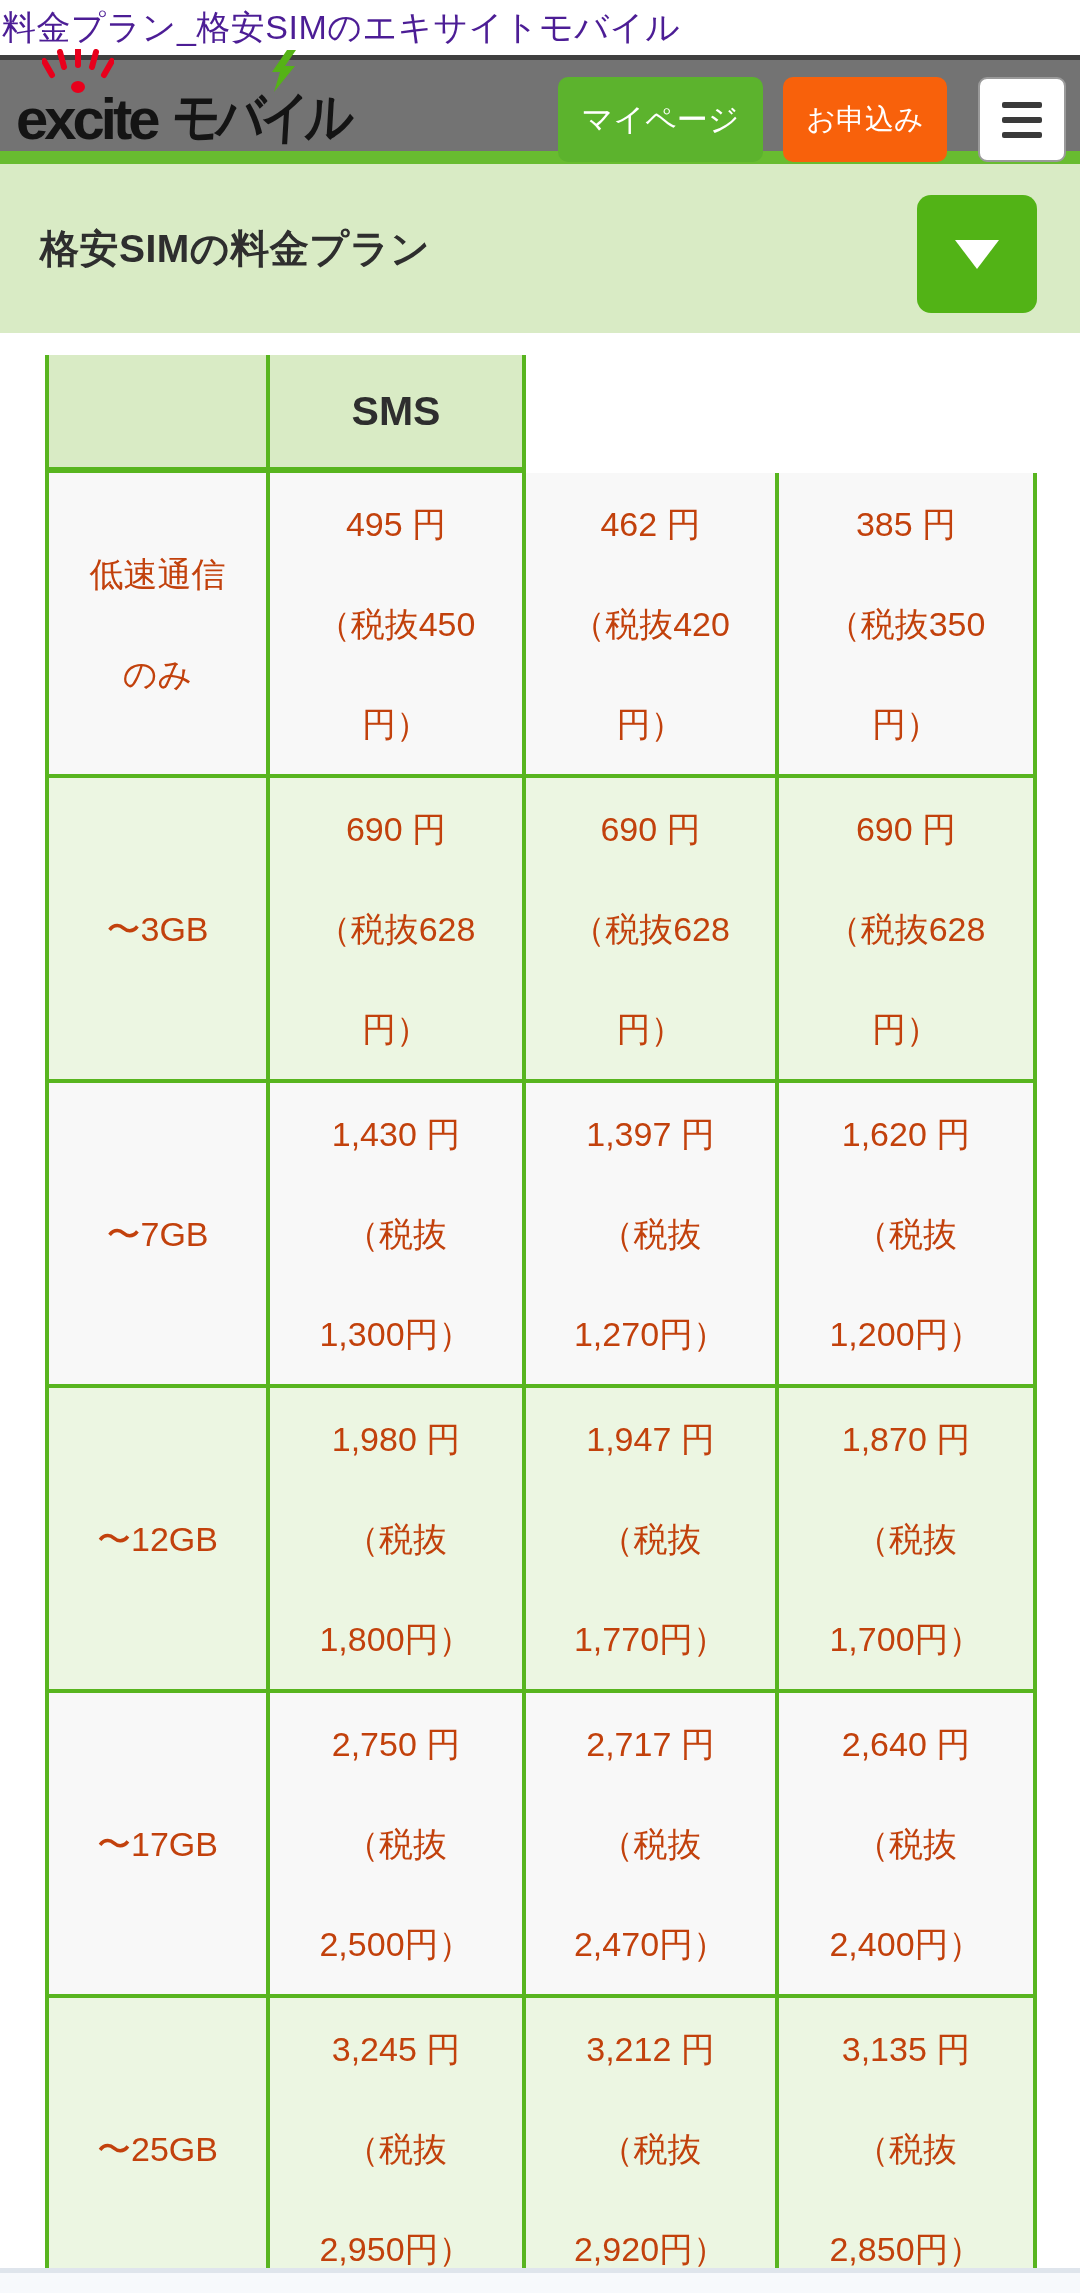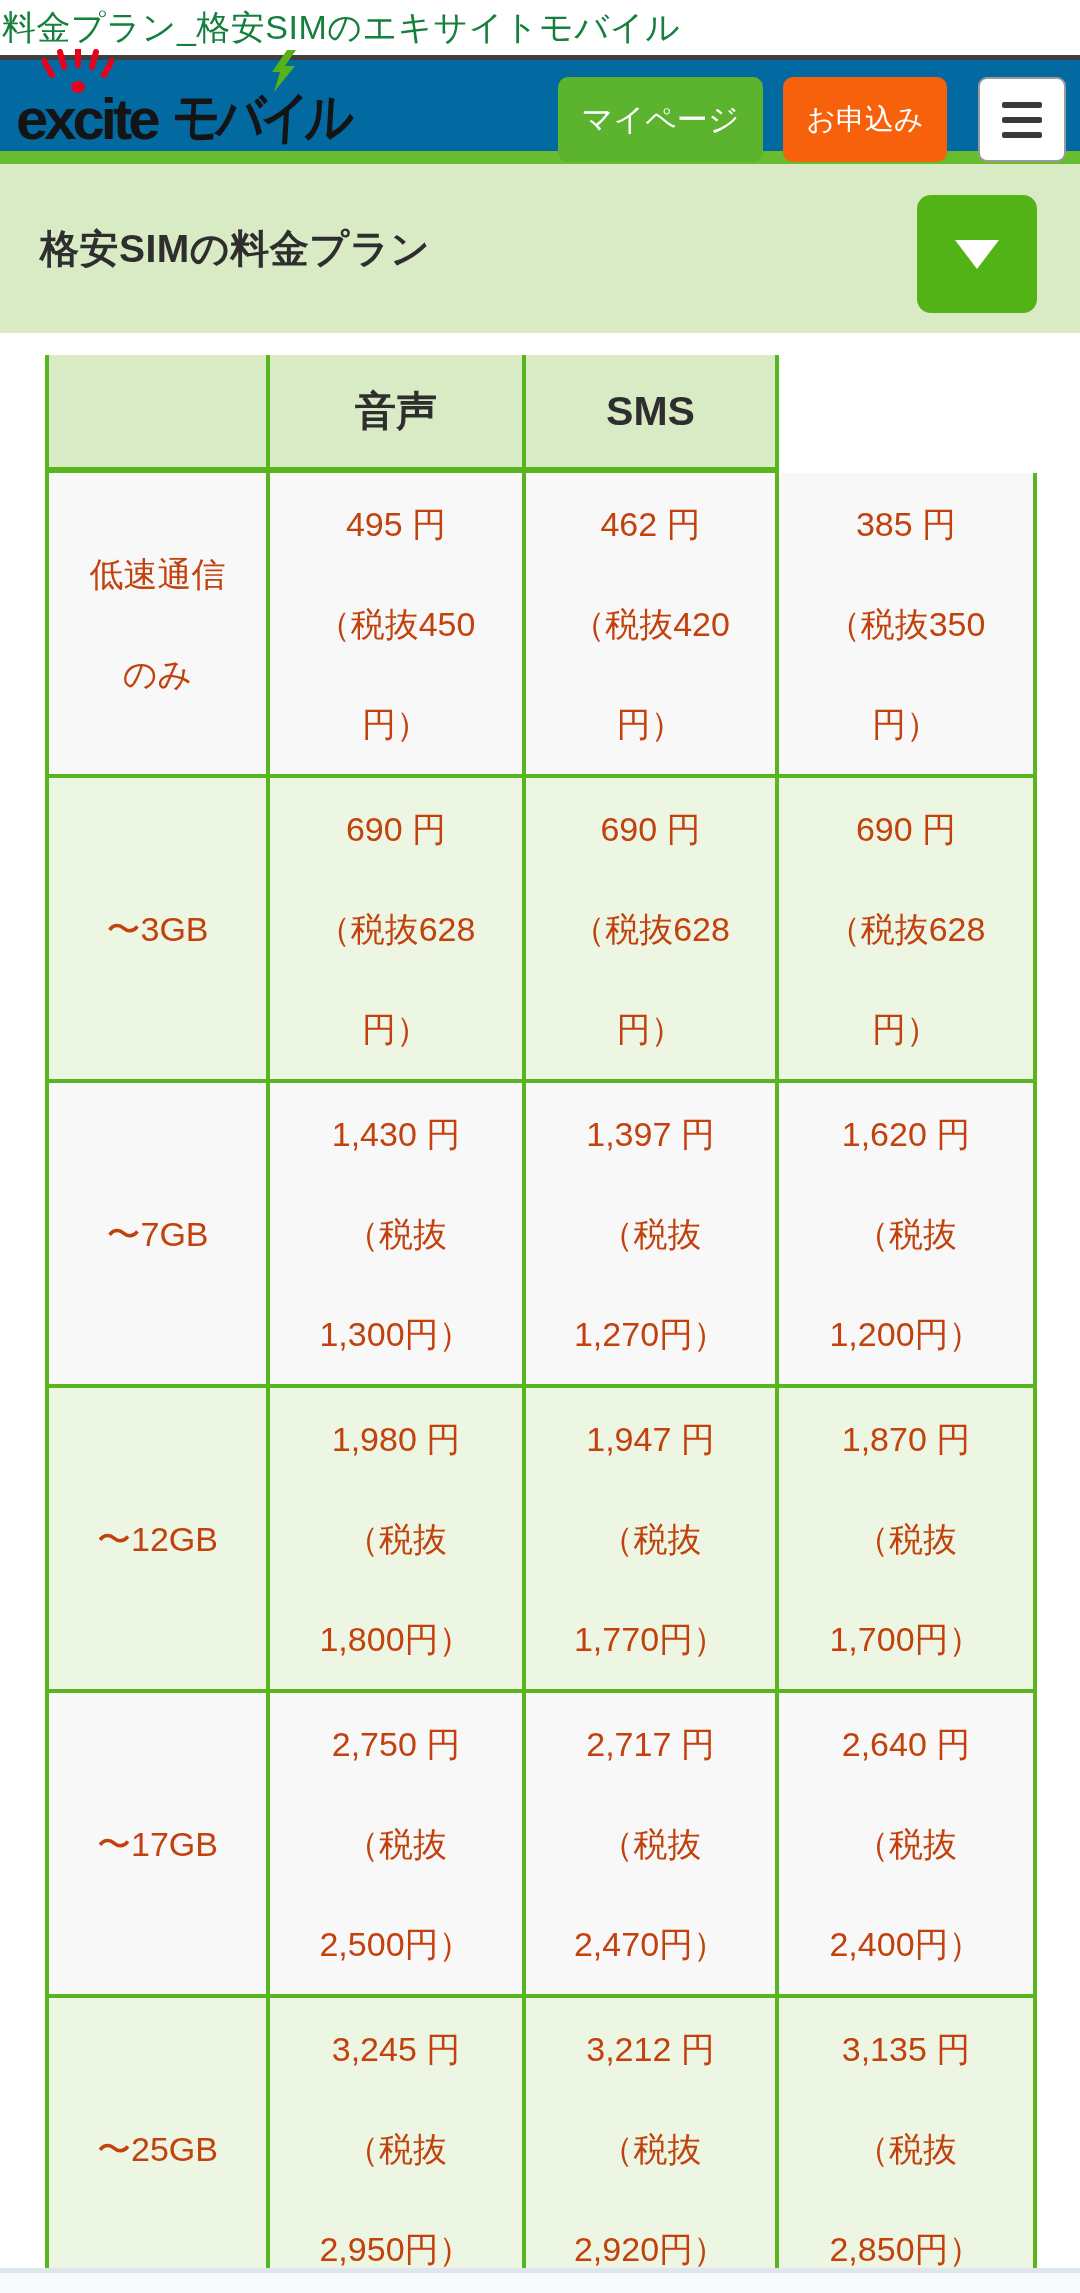--- a/index.html
+++ b/index.html
@@ -17,30 +17,30 @@
   .titlebar {
     height: 60px;
     background: #fff;
     border-bottom: 5px solid #3f3f3f;
     display: flex;
     align-items: center;
     overflow: hidden;
   }
   .titlebar .pagetitle {
     font-size: 34px;
-    color: #15803d;
+    color: #4c1d95;
     white-space: nowrap;
     padding-left: 2px;
     letter-spacing: 0.5px;
   }
 
   
   .siteheader {
     height: 91px;
-    background: #0369a1;
+    background: #737373;
     position: relative;
   }
   .logo {
     position: absolute;
     left: 16px;
     top: 14px;
     height: 88px;
     display: flex;
     align-items: center;
     cursor: pointer;
@@ -266,21 +266,20 @@
 <div class="banner">
   <div class="banner-title">格安SIMの料金プラン</div>
   <button class="banner-toggle">
     <span class="caret-down"></span>
   </button>
 </div>
 
 <div class="price-table">
   <div class="t-row t-head">
     <div class="t-cell"></div>
-    <div class="t-cell">音声</div>
     <div class="t-cell">SMS</div>
   </div>
   <div class="t-body">
     <div class="t-row row-gray">
       <div class="t-cell">低速通信
 のみ</div>
       <div class="t-cell">495 円
 （税抜450
 円）</div>
       <div class="t-cell">462 円

